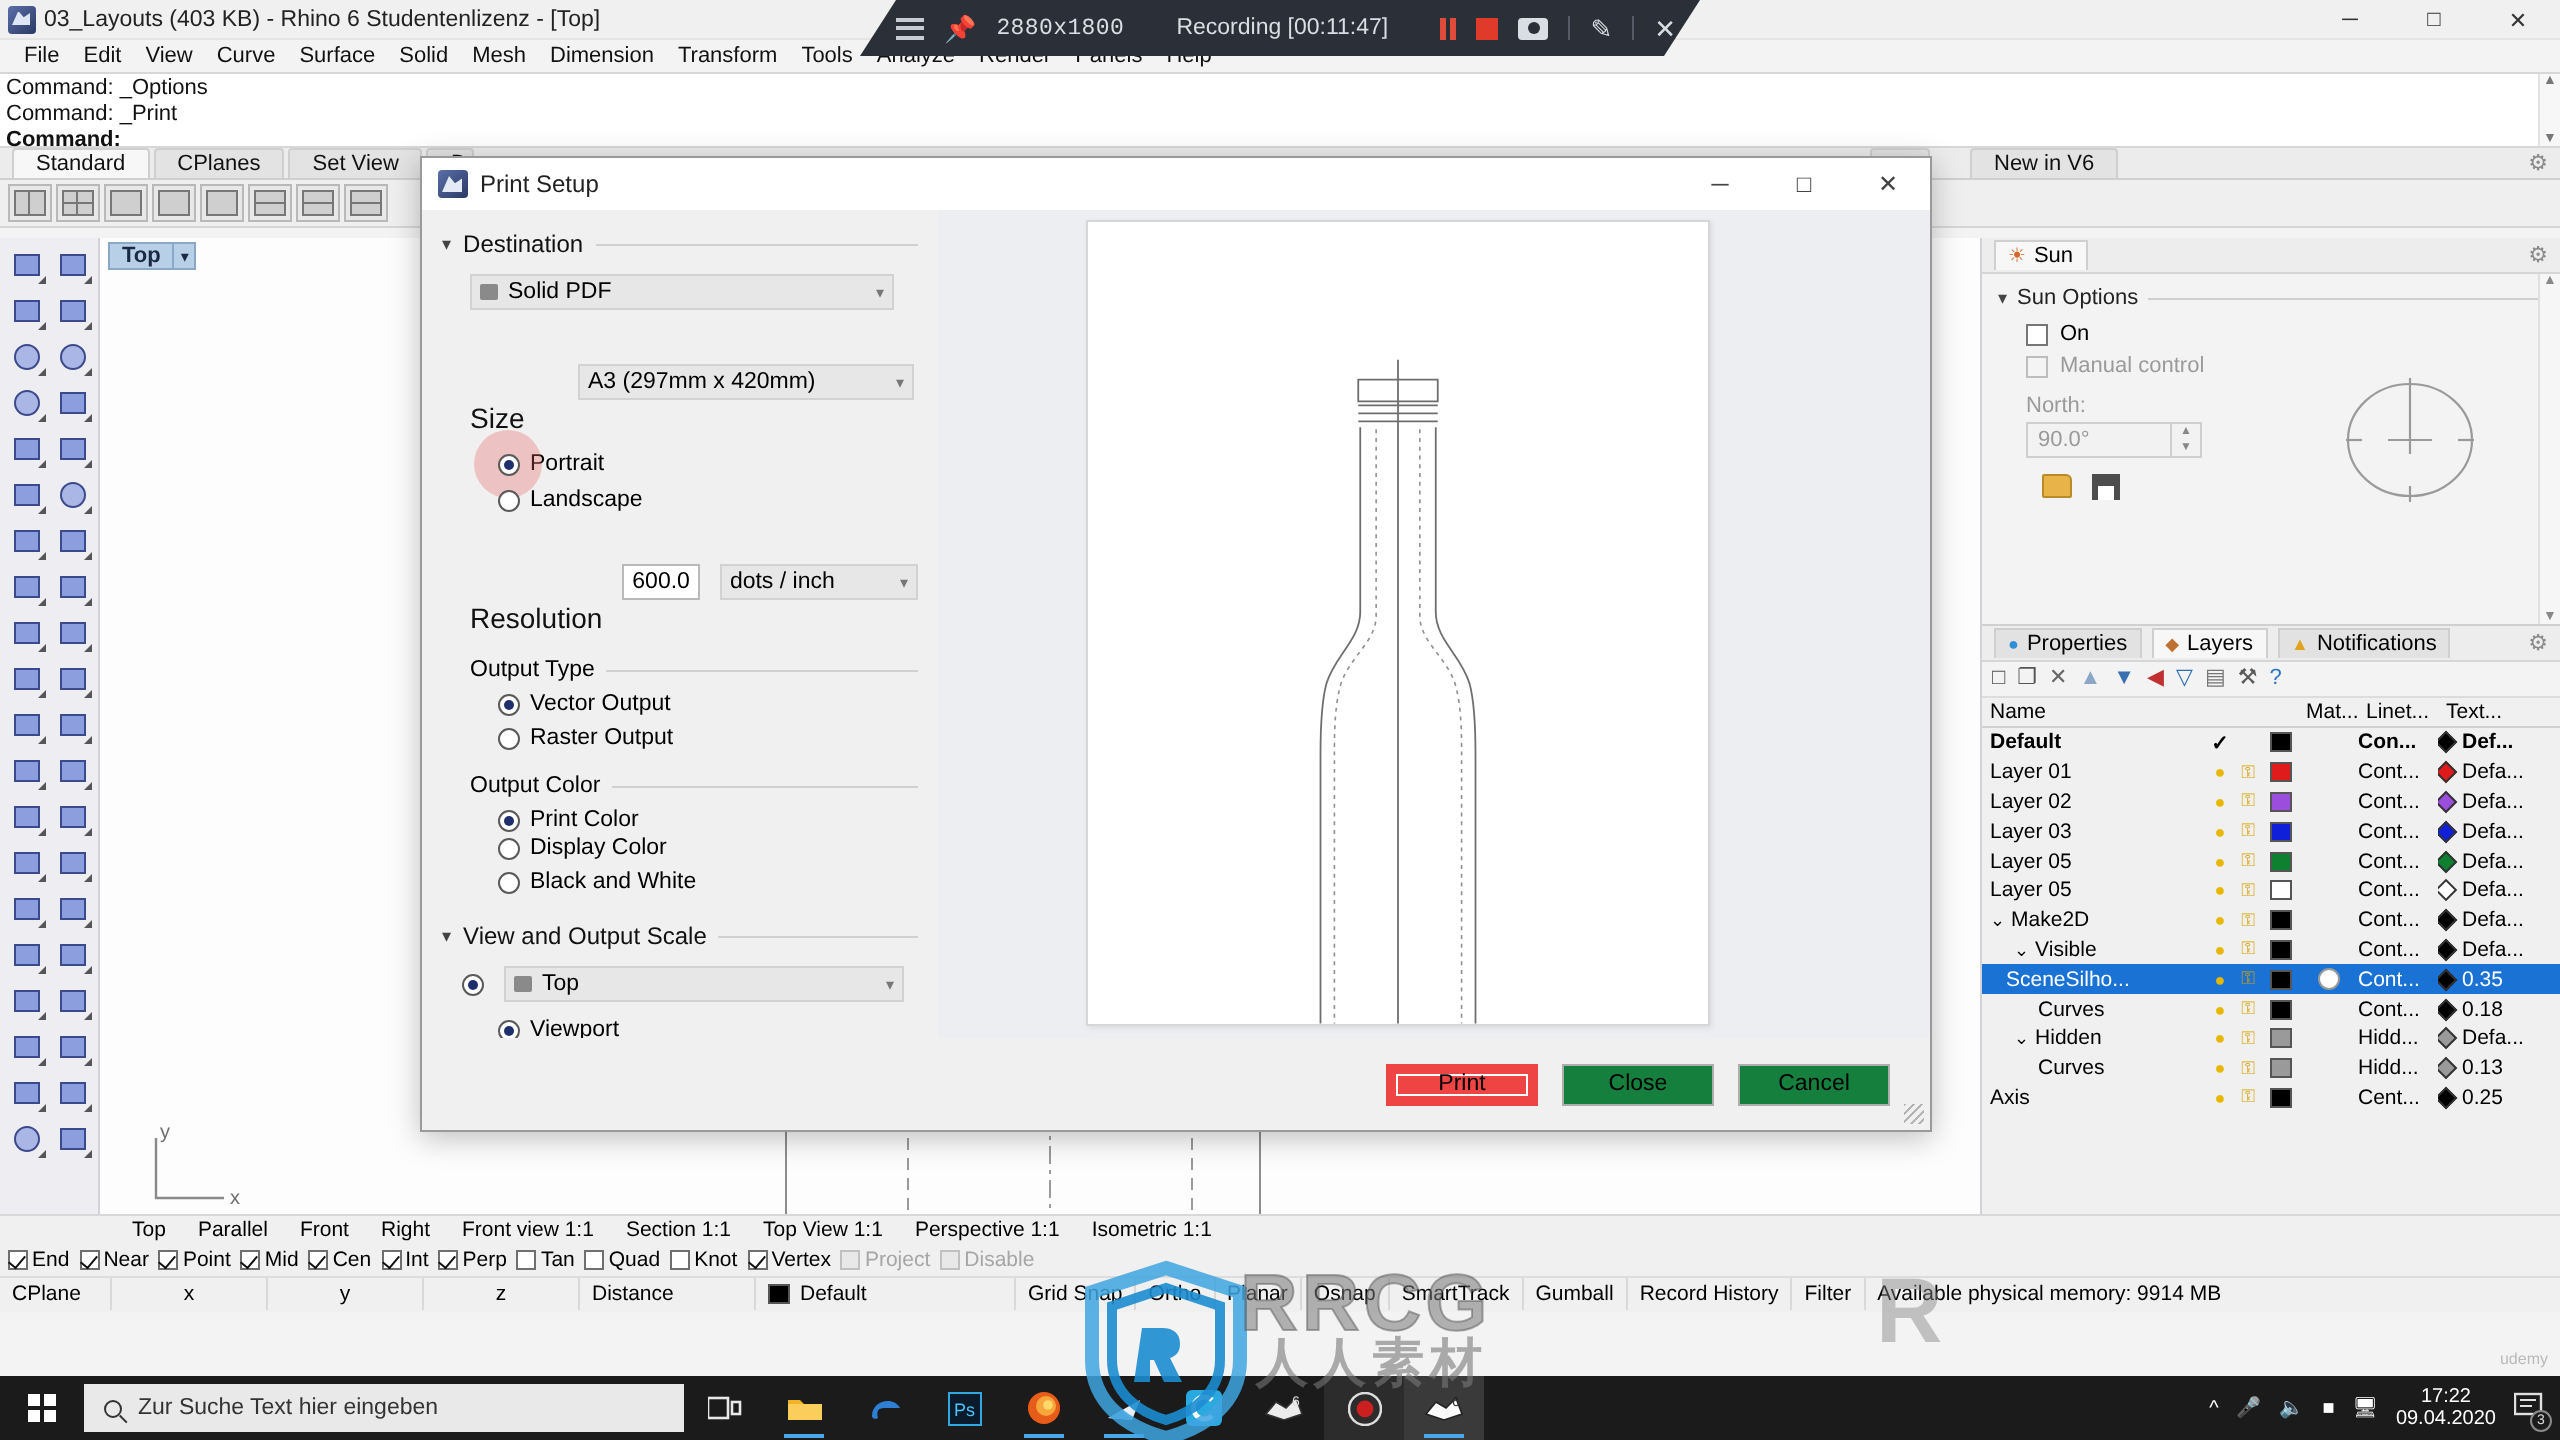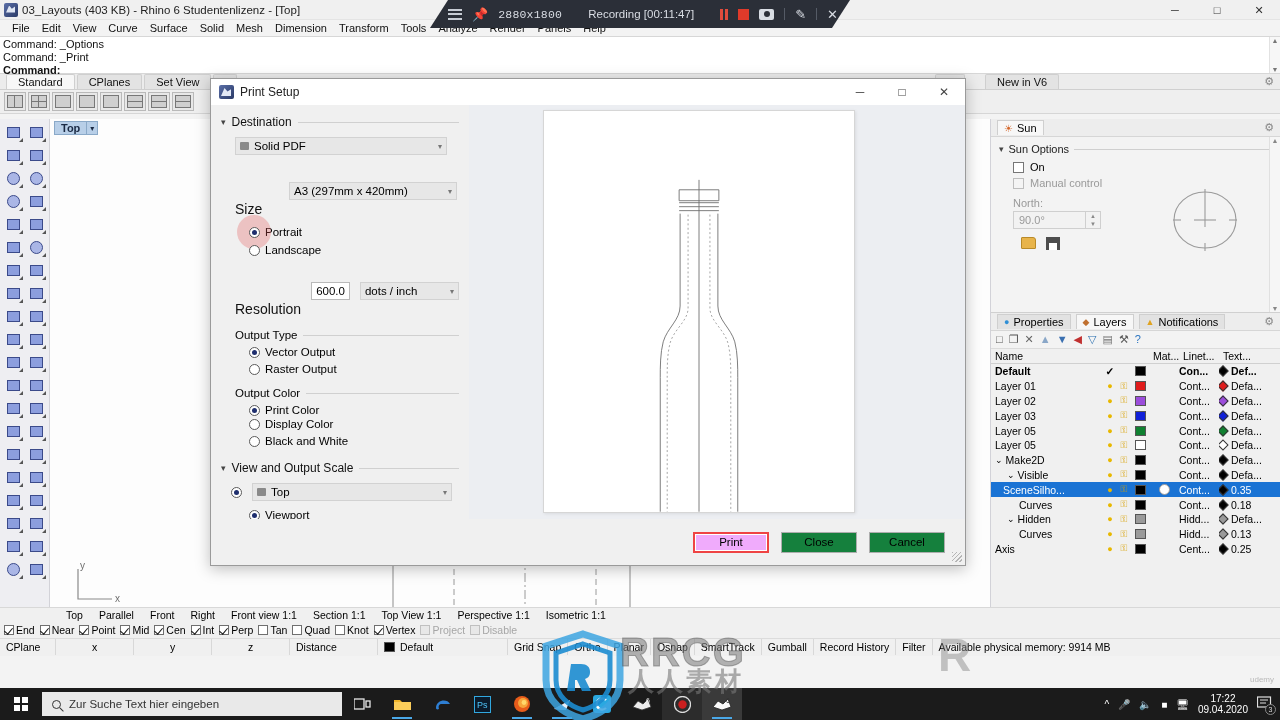--- a/index.html
+++ b/index.html
@@ -220,21 +220,21 @@
      background:#1f2f6e;}
   .rrow{display:flex;align-items:center;gap:5px;margin:5px 0 0 28px;font-size:11.5px;position:relative;}
   .grpline{display:flex;align-items:center;gap:6px;font-size:11.5px;margin-top:12px;}
   .grpline .ln{flex:1;height:1px;background:#d0d0d0;}
   .txtin{height:18px;border:1px solid #b9b9b9;background:#fff;font-size:11.5px;display:flex;
      align-items:center;padding:0 4px;}
   .clickdot{position:absolute;left:-12px;top:-11px;width:34px;height:34px;border-radius:50%;
      background:rgba(228,90,90,.30);pointer-events:none;}
   .btn{height:21px;min-width:76px;background:#15803d;border:1px solid #adadad;font-size:11.5px;
      display:flex;align-items:center;justify-content:center;}
-  .btn.focus{border:2px solid #ef4444;background:#f0abfc;box-shadow:inset 0 0 0 1px #fff;}
+  .btn.focus{border:5px solid #ef4444;background:#ef4444;box-shadow:inset 0 0 0 1px #fff;}
   .btn.small{min-width:62px;height:20px;}
   .dlg-foot{height:46px;display:flex;align-items:center;justify-content:flex-end;gap:12px;
      padding-right:20px;background:#f0f0f0;position:relative;}
   .grip{position:absolute;right:3px;bottom:3px;width:10px;height:10px;
      background:repeating-linear-gradient(135deg,#b5b5b5 0 1px,transparent 1px 3px);}
   .paper{position:absolute;left:74px;top:5px;width:312px;height:403px;background:#fff;
      border:1px solid #d6d6d6;box-shadow:1px 1px 3px rgba(0,0,0,.08);}
 
   
   .wm{position:absolute;pointer-events:none;z-index:60;}

